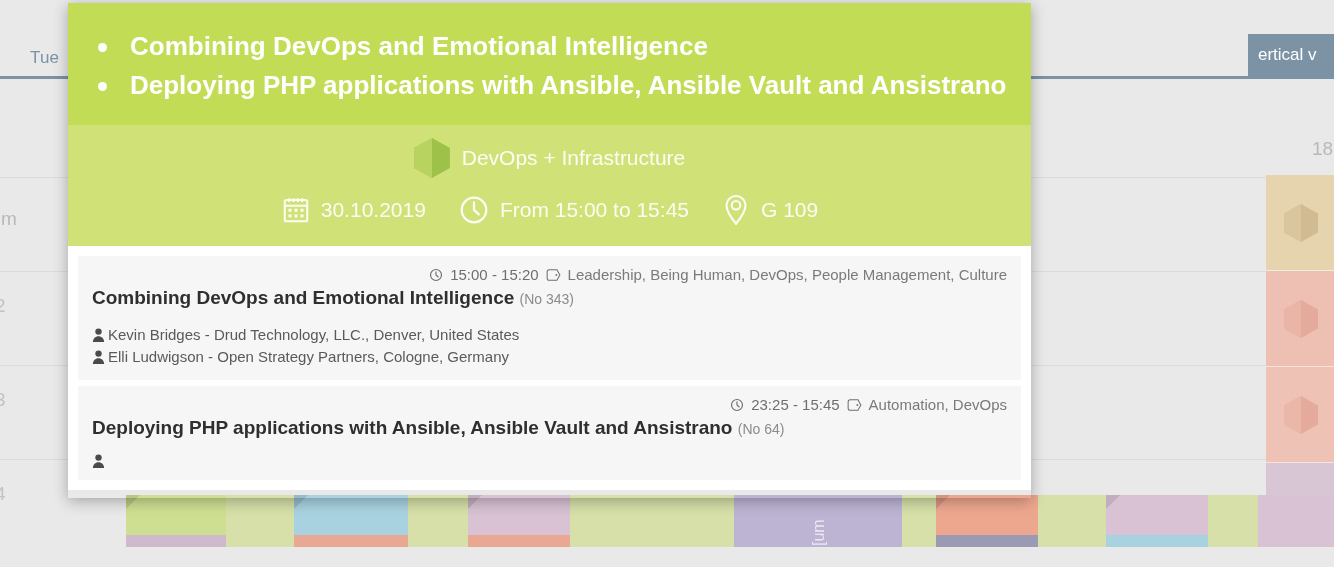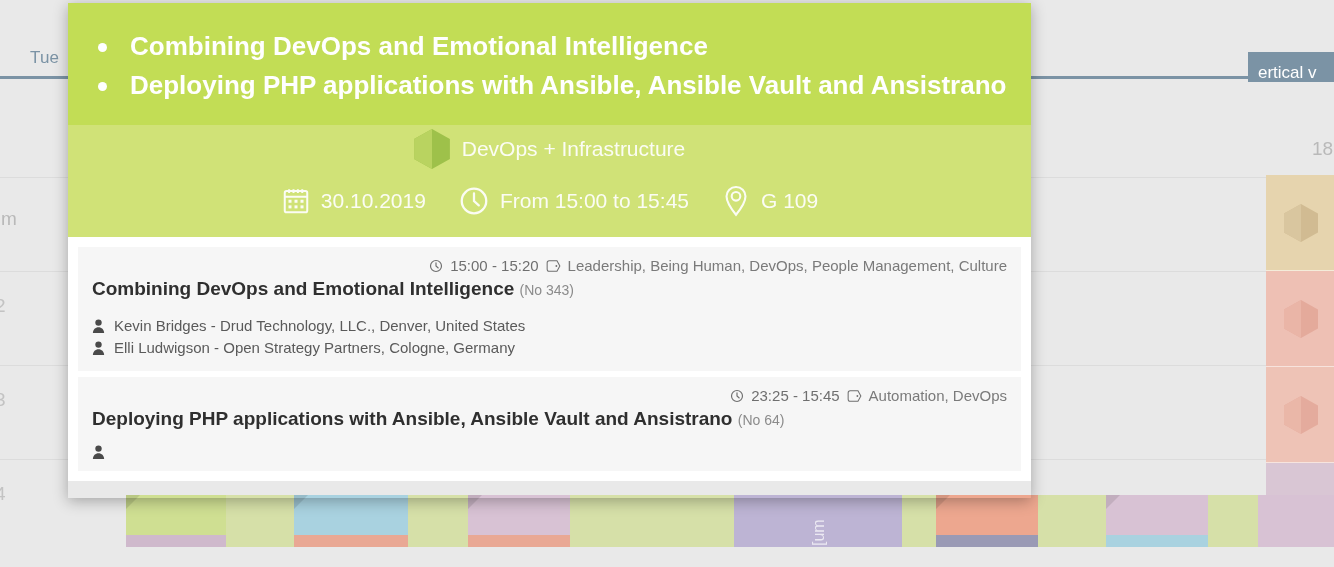--- a/index.html
+++ b/index.html
@@ -15,21 +15,21 @@
 
   .bg-tabbar {
     position:absolute; left:0; top:40px; width:1334px; height:39px;
     background:#e9e9e9; border-bottom:3px solid #7b93a5;
   }
   .bg-tab {
     position:absolute; left:30px; top:48px;
     font-size:17px; color:#7b93a5; letter-spacing:.2px;
   }
   .bg-vertbtn {
-    position:absolute; left:1248px; top:52px; width:86px; height:42px;
+    position:absolute; left:1248px; top:34px; width:86px; height:42px;
     background:#7b93a5; color:#fff; font-size:17px;
     display:flex; align-items:center; padding-left:10px; white-space:nowrap;
   }
 
   .bg-colhead {
     position:absolute; left:0; top:82px; width:1334px; height:95px;
     background:#e9e9e9;
   }
   .bg-room {
     position:absolute; left:-36px; top:208px;
@@ -75,21 +75,21 @@
   .pop-head ul { list-style:none; }
   .pop-head li {
     position:relative; color:#fff; font-weight:bold; font-size:26px;
     line-height:39px; padding-left:62px;
   }
   .pop-head li::before {
     content:""; position:absolute; left:30px; top:16px;
     width:9px; height:9px; border-radius:50%; background:#fff;
   }
 
-  .pop-meta { background:#d0e277; padding:4px 0 20px 0; }
+  .pop-meta { background:#d0e277; padding:13px 0 20px 0; }
   .meta-track {
     display:flex; align-items:center; justify-content:center;
     gap:12px; margin-bottom:16px;
   }
   .meta-track .tname { color:#fff; font-size:21px; opacity:.92; }
   .meta-row {
     display:flex; align-items:center; justify-content:center; gap:14px;
     color:#fff; font-size:21px; opacity:.92;
   }
   .meta-item { display:flex; align-items:center; gap:10px; margin-right:18px; }
@@ -107,21 +107,21 @@
     display:flex; align-items:center; gap:7px;
     font-size:15px; color:#6f6f6f; margin-bottom:2px; flex-wrap:wrap;justify-content:flex-end;
   }
   .sess-top .tags { color:#7a7a7a; }
   .sess-title {
     font-size:19px; font-weight:bold; color:#2f2f2f; line-height:26px;
   }
   .sess-title .no { font-size:14px; font-weight:normal; color:#8b8b8b; }
   .spk-list { margin-top:12px; }
   .spk {
-    display:flex; align-items:center; gap:9px;
+    display:flex; align-items:center; gap:3px;
     font-size:15px; color:#5a5a5a; line-height:22px;
   }
   .ico { display:inline-flex; flex:none; }
 </style>
 </head>
 <body>
 
 <div id="bg">
 
   <div class="bg-tabbar"></div>

